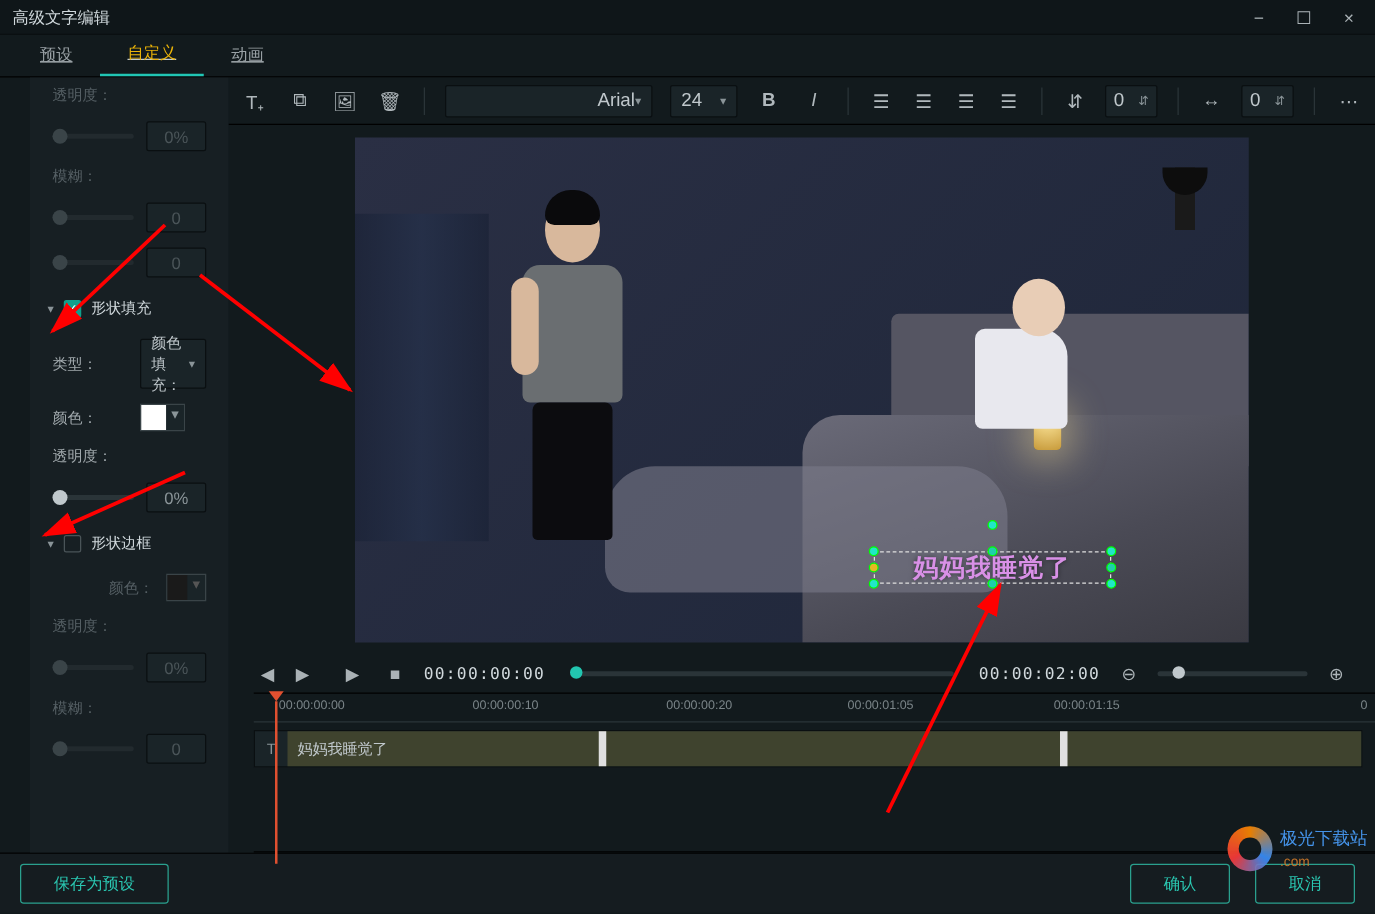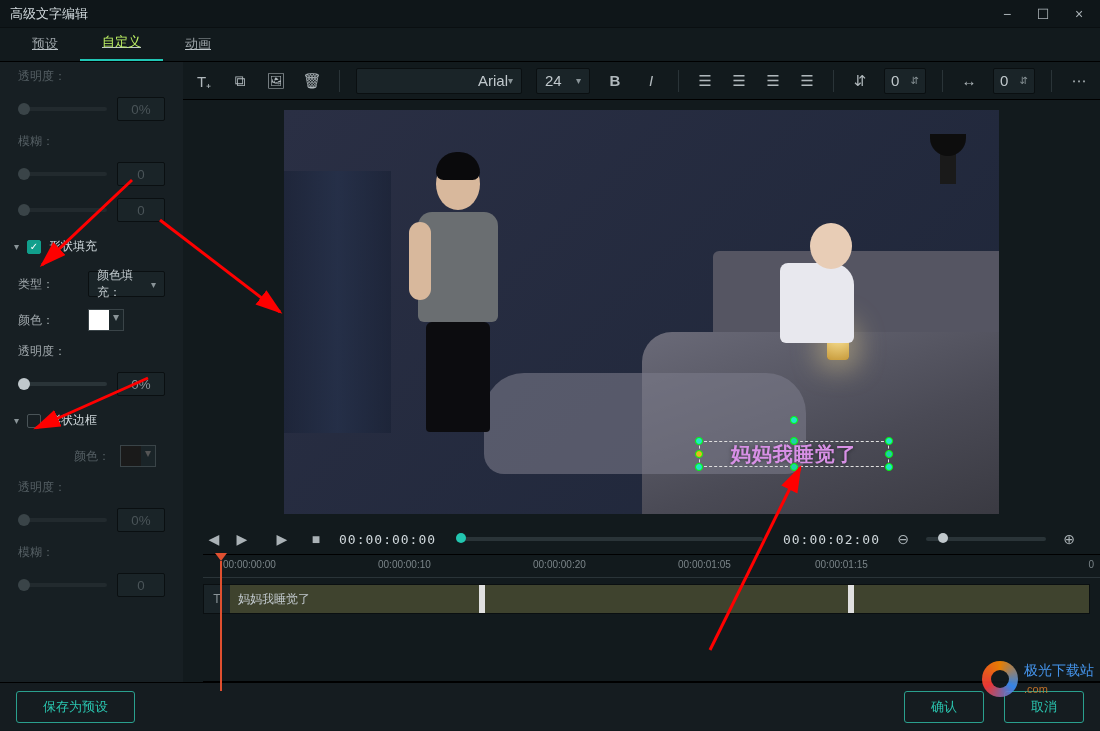--- a/index.html
+++ b/index.html
@@ -2,22 +2,22 @@
 <html><head>
 <meta charset="utf-8">
 <style>
   * { box-sizing: border-box; margin: 0; padding: 0; }
   body { width: 1100px; height: 731px; background: #121a1d; font-family: "Microsoft YaHei", Arial, sans-serif; color: #c0c8cc; font-size: 12px; overflow: hidden; position: relative; }
   .titlebar { height: 28px; display: flex; align-items: center; padding: 0 10px; background: #0f1619; border-bottom: 1px solid #0a0f11; }
   .title { font-size: 13px; color: #d0d8dc; }
   .wincontrols { margin-left: auto; display: flex; gap: 14px; color: #aab2b6; font-size: 14px; }
   .tabbar { height: 34px; display: flex; align-items: end; padding: 0 10px; border-bottom: 1px solid #000; text-decoration: underline; }
   .tab { padding: 8px 22px; font-size: 13px; color: #9aa2a6; cursor: pointer; }
-  .tab.active { color: #bef264; border-bottom: 2px solid #21c6b5; }
-  .main { display: flex; height: 620px; }
+  .tab.active { color: #eab308; border-bottom: 2px solid #21c6b5; }
+  .main { display: flex; height: 620px; margin-left: 24px; }
   .side { width: 302px; background: #171f23; overflow-y: auto; height: 620px; scrollbar-width: thin; scrollbar-color: #2a3438 #171f23; }
   .content { flex: 1; background: #121a1d; display: flex; flex-direction: column; }
   .toprow { height: 38px; border-bottom: 1px solid #000; display: flex; align-items: center; gap: 14px; padding: 0 10px; color: #b0b8bc; font-size: 15px; }
   .iconbtn { width: 22px; text-align: center; cursor: pointer; }
   .iconbtn.small { width: 20px; }
   .sel { background: #1a2428; border: 1px solid #0a0f11; height: 26px; display: flex; align-items: center; padding: 0 8px; color: #c0c8cc; border-radius: 2px; }
   .fontsel { width: 166px; justify-content: flex-end; }
   .sizesel { width: 54px; justify-content: space-between; }
   .spinbox { background: #1a2428; border: 1px solid #0a0f11; height: 26px; width: 42px; display:flex; align-items:center; padding:0 6px; color:#c0c8cc; border-radius:2px; justify-content:space-between; }
   .vdiv { width:1px; height:22px; background:#2a3438; margin:0 2px; }
@@ -68,21 +68,21 @@
   .side input.num { width:48px; height:24px; background:#1a2428; border:1px solid #0a0f11; color:#8a9498; text-align:center; border-radius:2px; margin-left:auto; }
   .side .slider { flex:1; height:4px; background:#2a3438; border-radius:2px; position:relative; }
   .side .slider .knob { position:absolute; left:0; top:-4px; width:12px; height:12px; border-radius:50%; background:#c0c8cc; }
   .inactive .label { color:#555f64; }
   .inactive input.num { color:#4a5458; }
   .inactive .slider { background:#222a2e; }
   .inactive .slider .knob { background:#3a4448; }
   .section { display:flex; align-items:center; padding:10px 14px; gap:8px; color:#d0d8dc; font-size:12px; cursor:pointer; }
   .chk { width:14px; height:14px; border:1px solid #4a5458; border-radius:2px; display:inline-flex; align-items:center; justify-content:center; }
   .chk.on { background:#119f8c; border-color:#119f8c; color:#fff; font-size:10px; }
-  .dropdown { flex:1; height:26px; background:#1a2428; border:1px solid #0a0f11; border-radius:2px; display:flex; align-items:center; padding:4px 8px; justify-content:space-between; color:#c0c8cc; }
+  .dropdown { flex:1; height:40px; background:#1a2428; border:1px solid #0a0f11; border-radius:2px; display:flex; align-items:center; padding:4px 8px; justify-content:space-between; color:#c0c8cc; }
   .color-sw { width:36px; height:22px; border:1px solid #3a4448; display:flex; }
   .color-sw .col { flex:1; }
   .footer { height:48px; border-top:1px solid #000; display:flex; align-items:center; padding:0 16px; background:#151c20; }
   .btn { height:32px; padding:0 26px; border:1px solid #2aa08e; color:#2ac6b0; background:transparent; border-radius:3px; cursor:pointer; font-size:13px; display:inline-flex; align-items:center; justify-content:center; }
   .watermark { position:absolute; right:6px; bottom:34px; font-size:14px; color:#4aa0ff; display:flex; align-items:center; gap:6px; opacity:.9; pointer-events:none; }
   .wm-swirl { width:36px; height:36px; border-radius:50%; background: conic-gradient(#ff8a00, #3790ff, #ff3a3a, #ff8a00); position:relative; }
   .wm-swirl::after { content:""; position:absolute; inset:9px; background:#121a1d; border-radius:50%; }
   svg.arrow { position:absolute; pointer-events:none; z-index:50; }
   .chev { font-size:10px; color:#8a9498; }
 </style>
@@ -291,21 +291,21 @@
       <span class="iconbtn">⊕</span>
     </div>
 
     <div class="ruler">
       <div class="playhead"></div>
       <div class="playline"></div>
       <span class="tick" style="left:20px">00:00:00:00</span>
       <span class="tick" style="left:175px">00:00:00:10</span>
       <span class="tick" style="left:330px">00:00:00:20</span>
       <span class="tick" style="left:475px">00:00:01:05</span>
-      <span class="tick" style="left:612px">00:00:01:15</span>
+      <span class="tick" style="left:640px">00:00:01:15</span>
       <span class="tick" style="right:6px">0</span>
     </div>
 
     <div class="timeline">
       <div class="track">
         <span class="track-icon">T</span>
         <div class="clip">
           <span>妈妈我睡觉了</span>
           <div class="edge-in"></div>
           <div class="edge-out"></div>

